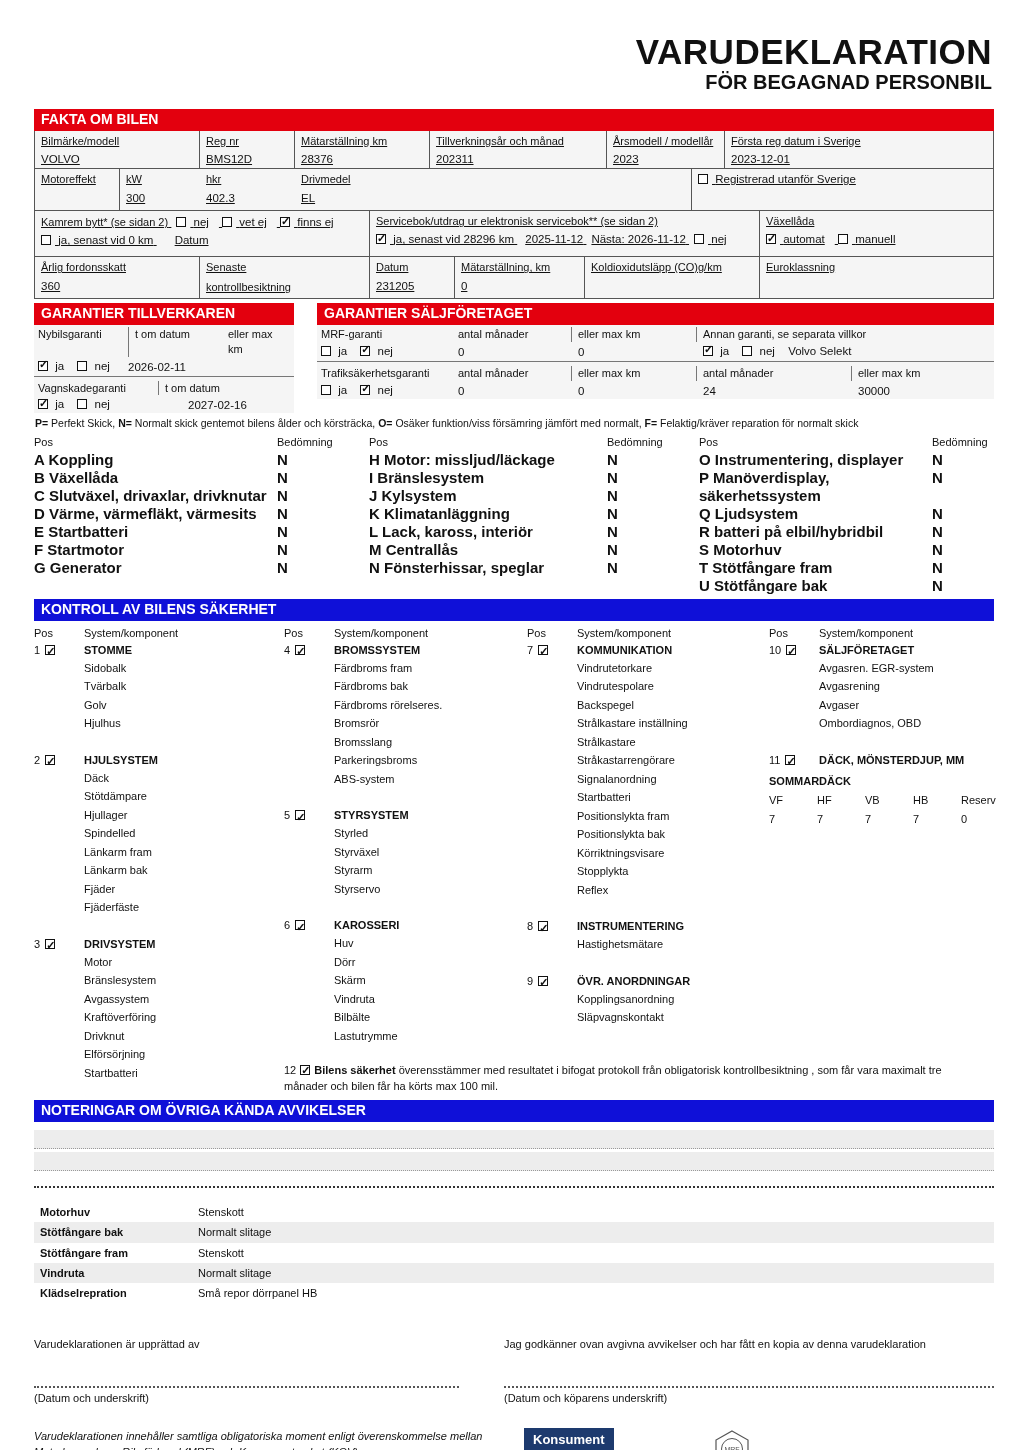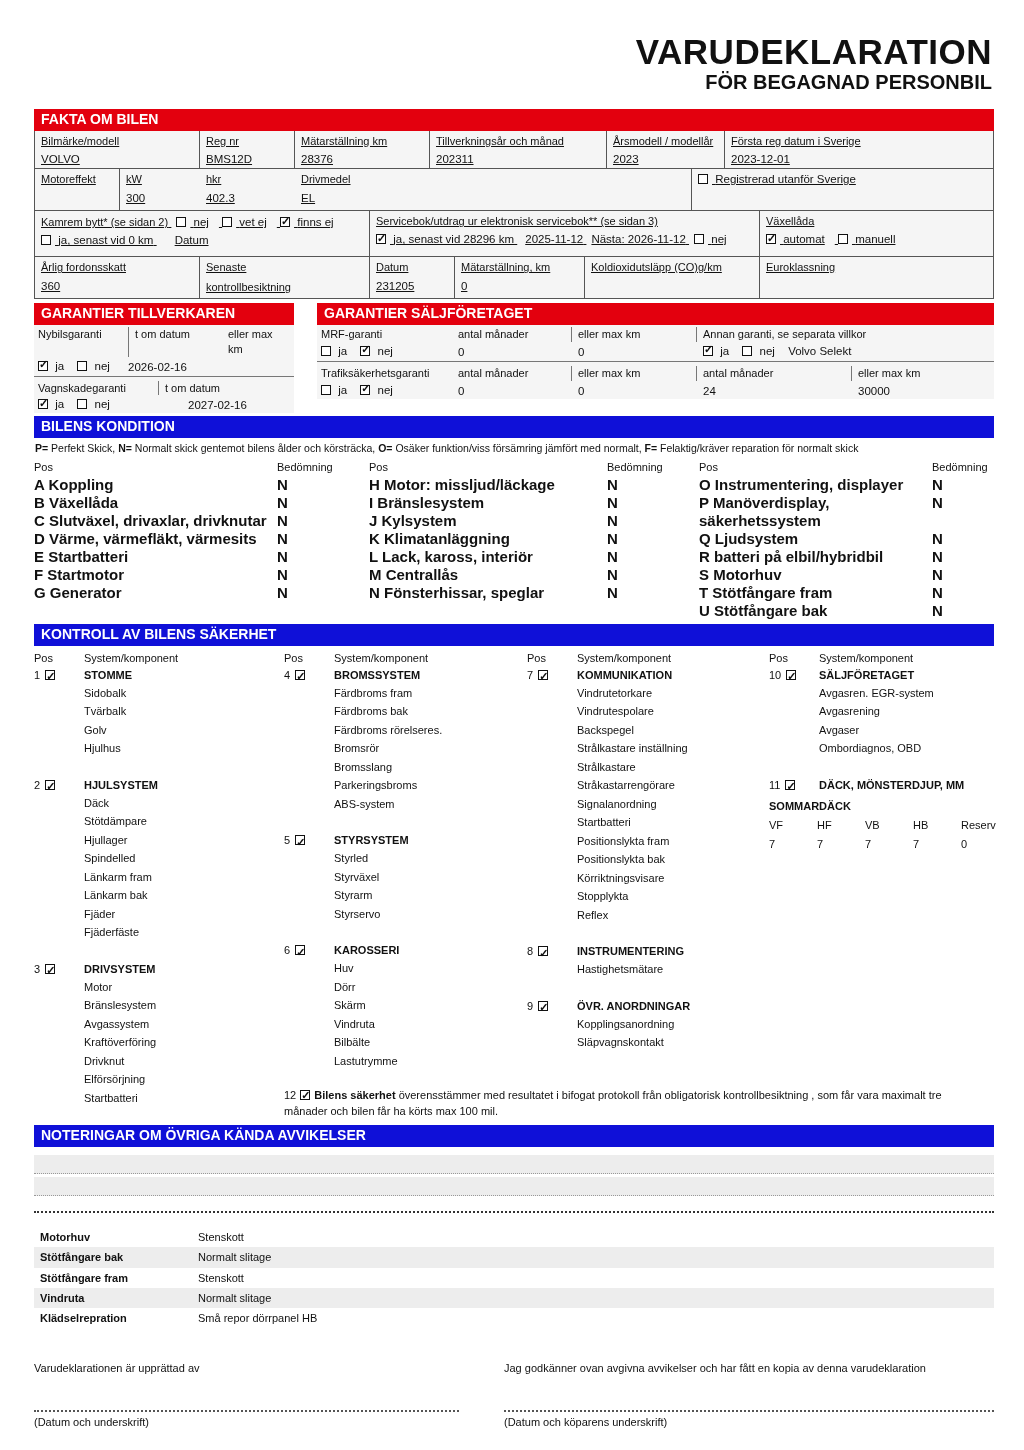--- a/index.html
+++ b/index.html
@@ -190,21 +190,21 @@
           <span class="cb checked"></span>
           <span class="opt">finns ej</span>
         </div>
         <div class="cbrow">
           <span class="cb"></span>
           <span>ja, senast vid 0 km</span>
           <span class="sublab">Datum</span>
         </div>
       </div>
       <div class="fcell">
-        <div class="lab">Servicebok/utdrag ur elektronisk servicebok** (se sidan 3)</div>
+        <div class="lab">Servicebok/utdrag ur elektronisk servicebok** (se sidan 2)</div>
         <div class="cbrow">
           <span class="cb checked"></span>
           <span>ja, senast vid 28296 km</span>
           <span style="margin-left:8px;">2025-11-12</span>
           <span style="margin-left:5px;">Nästa: 2026-11-12</span>
           <span class="cb" style="margin-left:5px;"></span>
           <span>nej</span>
         </div>
       </div>
       <div class="fcell">
@@ -254,21 +254,21 @@
           <div class="lab vl">t om datum</div>
           <div class="lab">eller max km</div>
         </div>
         <div class="grow l1">
           <div class="cbrow first">
             <span class="cb checked"></span>
             <span class="opt">ja</span>
             <span class="cb"></span>
             <span class="opt">nej</span>
           </div>
-          <div class="gval">2026-02-16</div>
+          <div class="gval">2026-02-11</div>
           <div></div>
         </div>
         <div class="hsep"></div>
         <div class="grow l2">
           <div class="lab">Vagnskadegaranti</div>
           <div class="lab vl">t om datum</div>
         </div>
         <div class="grow l2">
           <div class="cbrow first">
             <span class="cb checked"></span>
@@ -323,21 +323,20 @@
           </div>
           <div class="gval">0</div>
           <div class="gval" style="padding-left:7px;">0</div>
           <div class="gval" style="padding-left:7px;">24</div>
           <div class="gval" style="padding-left:7px;">30000</div>
         </div>
       </div>
     </div>
   </div>
 
-  <div class="band blue" style="margin-top:3px;">BILENS KONDITION</div>
   <div class="legend">
     
   <span class="lk">P=</span><span class="lt"> Perfekt Skick, </span><span class="lk">N=</span><span class="lt"> Normalt skick gentemot bilens ålder och körsträcka, </span><span class="lk">O=</span><span class="lt"> Osäker funktion/viss försämring jämfört med normalt, </span><span class="lk">F=</span><span class="lt"> Felaktig/kräver reparation för normalt skick</span></div>
   <div class="kond-grid">
     <div>
       <div class="khdr">
         <span class="kn">Pos</span>
         <span class="kv">Bedömning</span>
       </div>
       <div>

